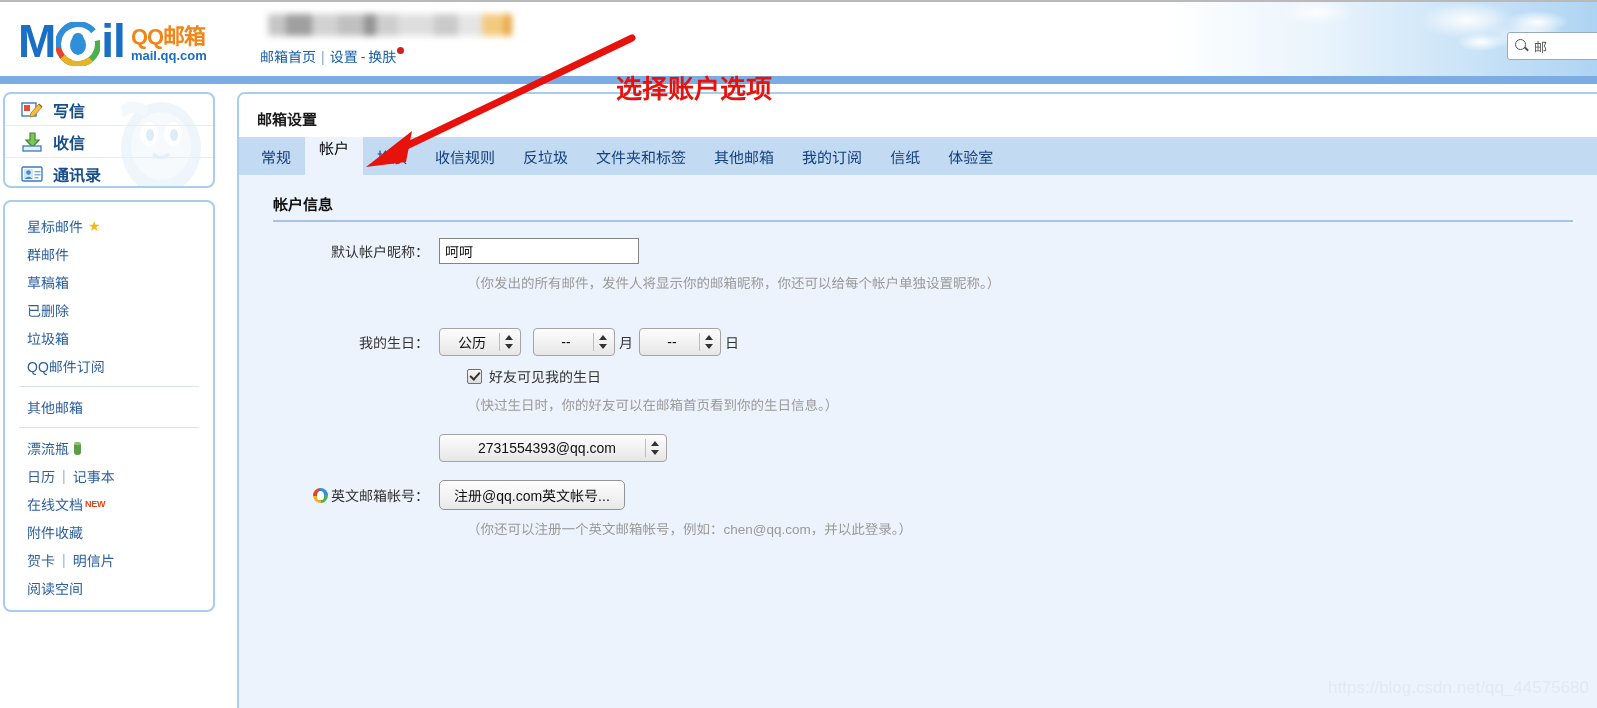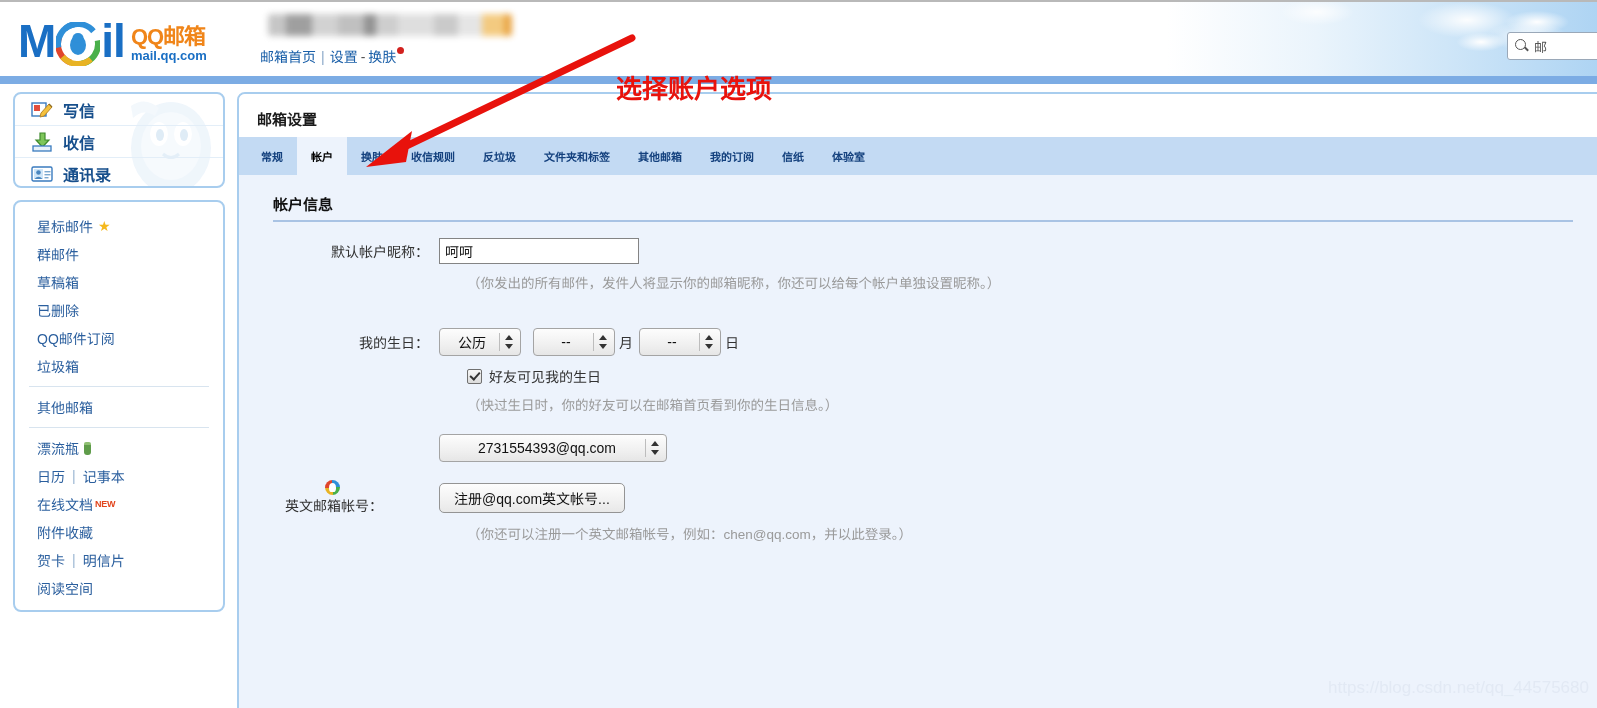--- a/index.html
+++ b/index.html
@@ -178,21 +178,21 @@
   .bluebar {
     position: absolute;
     left: 0; top: 76px;
     width: 1597px; height: 8px;
     background: #7cace4;
   }
 
   
   .sidebar {
     position: absolute;
-    left: 13px; top: 92px;
+    left: 3px; top: 92px;
     width: 212px;
   }
   .panel {
     border: 2px solid #a8cdee;
     border-radius: 8px;
     background: #ffffff;
     box-sizing: border-box;
     overflow: hidden;
   }
   .sb-top {
@@ -287,29 +287,30 @@
     background: #c3daf3;
     display: flex;
     align-items: stretch;
     padding-left: 8px;
     box-sizing: border-box;
   }
   .tab {
     display: flex;
     align-items: center;
     padding: 17px 14px;
-    font-size: 11px;
-    font-weight: bold;
+    font-size: 15px;
+    font-weight: normal;
     color: #14417e;
     cursor: pointer;
     white-space: nowrap;
   }
   .tab.active {
     background: #edf3fc;
     color: #000000;
+    align-items: flex-end;
   }
 
   .content {
     background: #edf3fc;
     padding: 0 0 0 0;
   }
   .sec-head {
     margin: 18px 34px 0 34px;
     font-size: 15px;
     font-weight: bold;
@@ -576,24 +577,24 @@
     <div class="sb-li">
       <span>群邮件</span>
     </div>
     <div class="sb-li">
       <span>草稿箱</span>
     </div>
     <div class="sb-li">
       <span>已删除</span>
     </div>
     <div class="sb-li">
+      <span>垃圾箱</span>
+    </div>
+    <div class="sb-li">
       <span>QQ邮件订阅</span>
-    </div>
-    <div class="sb-li">
-      <span>垃圾箱</span>
     </div>
 
     <div class="sb-sep"></div>
 
     <div class="sb-li">
       <span>其他邮箱</span>
     </div>
 
     <div class="sb-sep"></div>
 
@@ -716,21 +717,21 @@
         <span class="divline"></span>
         <span class="arrows">
             <i class="up"></i>
             <i class="dn"></i>
           </span>
       </div>
     </div>
 
 
     <div class="row" style="margin-top:18px;">
-      <div class="row-label" style="display:flex;align-items:center;justify-content:flex-end;flex-direction:column;">
+      <div class="row-label" style="display:flex;align-items:center;justify-content:flex-end;">
         <span class="qqmini"></span>
         <span>英文邮箱帐号：</span>
       </div>
       <button class="btn">注册@qq.com英文帐号...</button>
     </div>
     <div class="hint">（你还可以注册一个英文邮箱帐号，例如：chen@qq.com，并以此登录。）</div>
 
   </div>
 </div>
 

